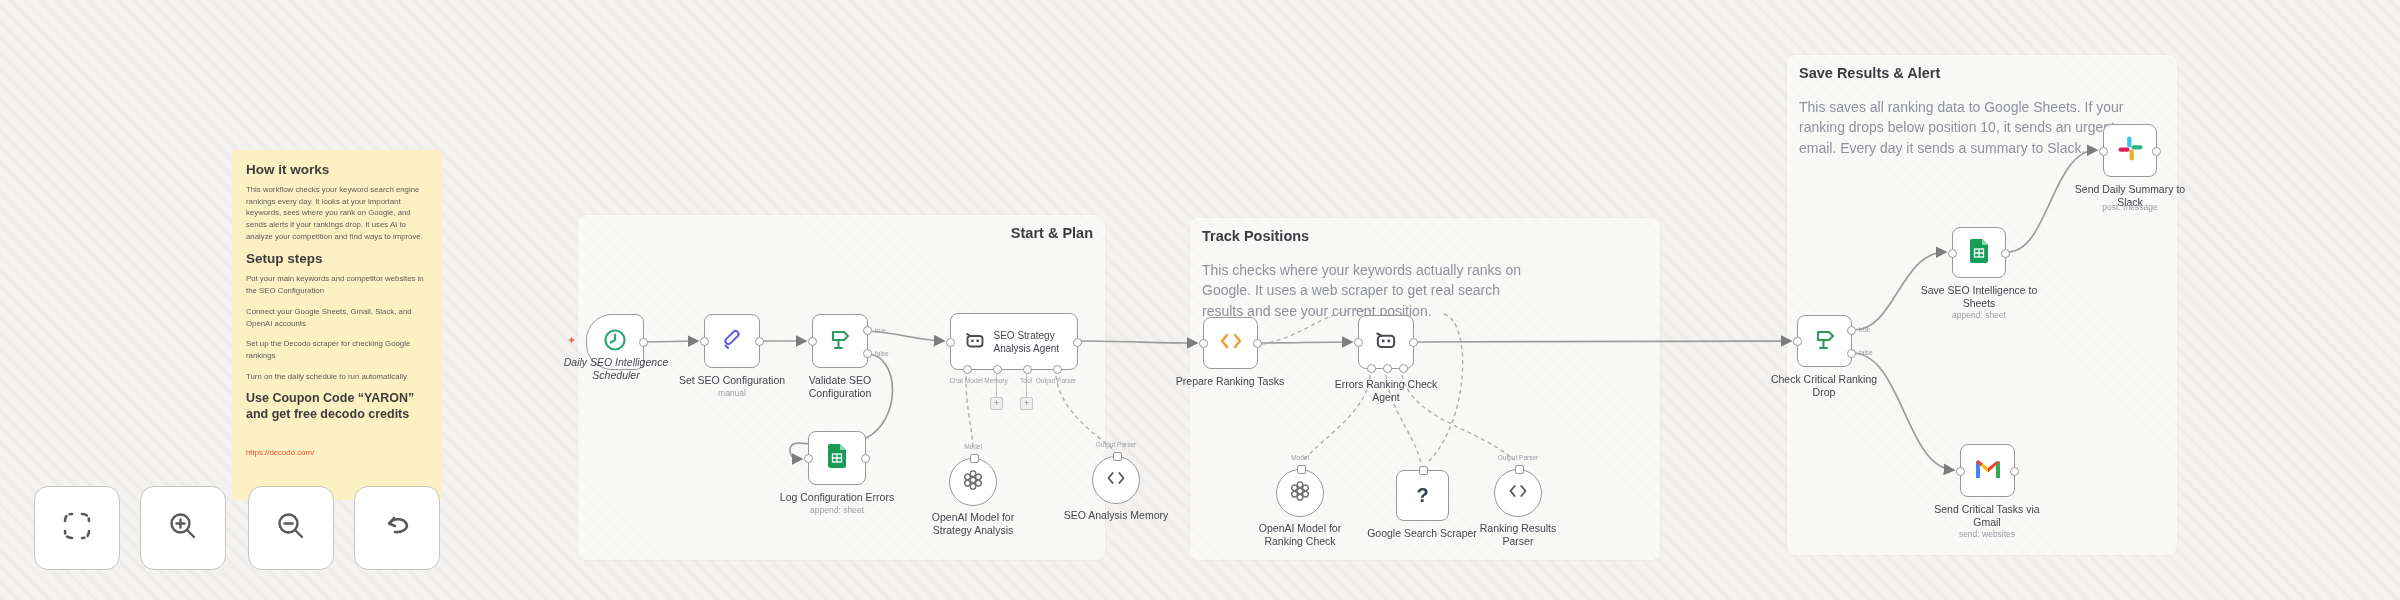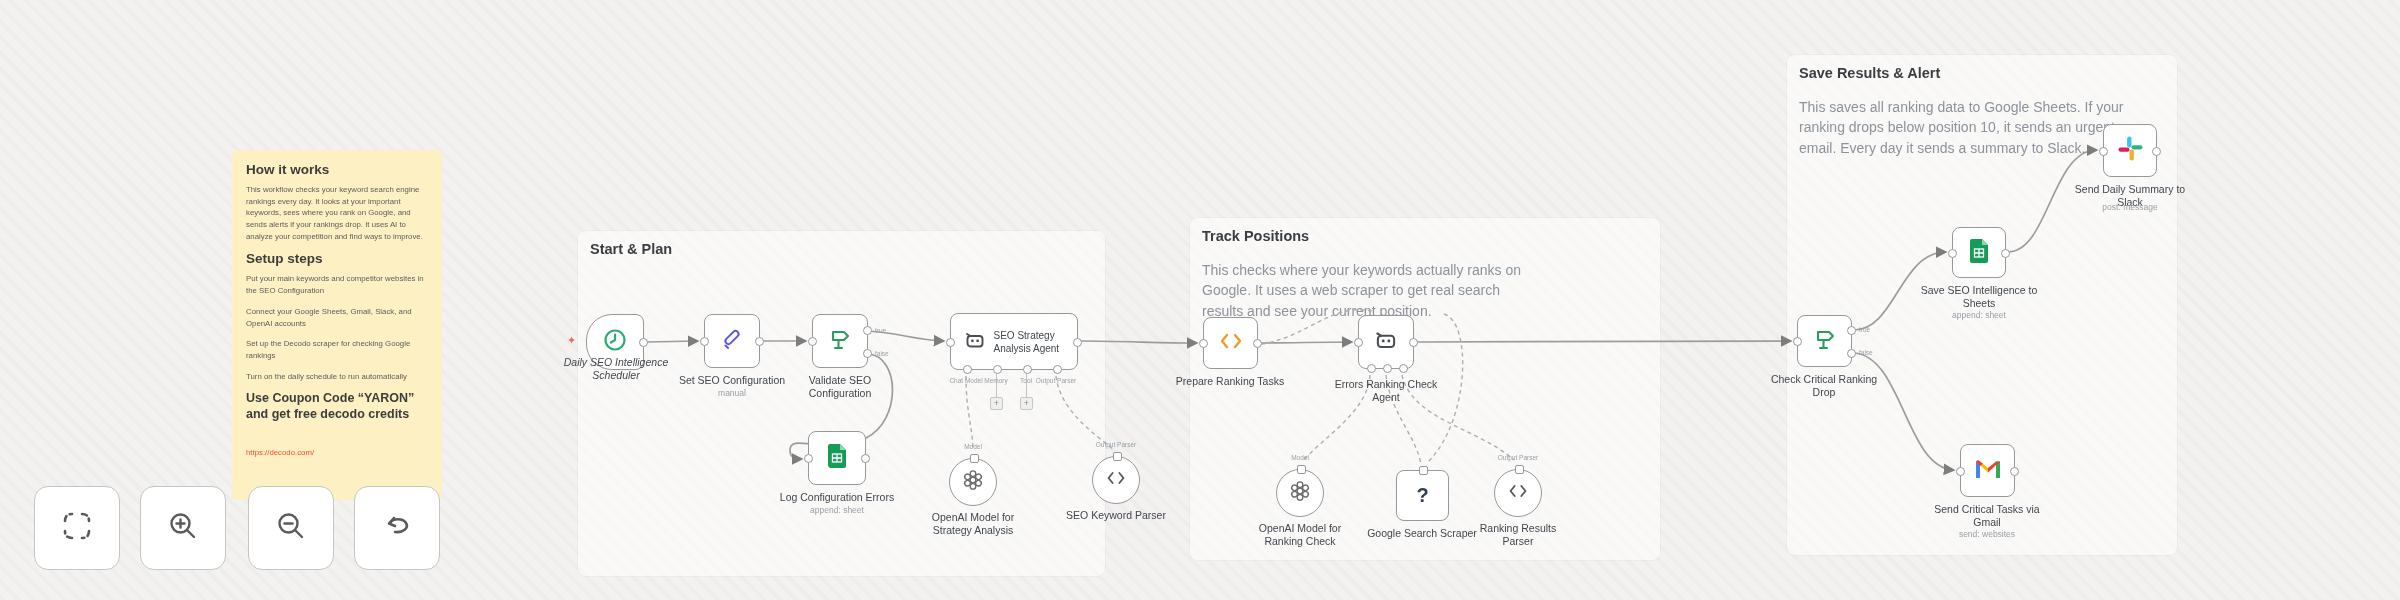--- a/index.html
+++ b/index.html
@@ -30,21 +30,21 @@
   .agent-text{font-size:10px;color:#42464e;line-height:1.3;text-align:left;width:72px;}
   .err{position:absolute;color:#ef6a5a;font-size:11px;z-index:3;}
   svg.wires{position:absolute;left:0;top:0;z-index:2;}
   .qmark{font-size:20px;font-weight:bold;color:#33404f;}
 </style>
 </head>
 <body>
 
 <div id="canvas">
 
-  <div class="section" style="left:578px;top:231px;width:527px;height:345px;">
+  <div class="section" style="left:578px;top:215px;width:527px;height:345px;text-align:right;">
     <div class="section-title">Start &amp; Plan</div>
   </div>
   <div class="section" style="left:1190px;top:218px;width:470px;height:342px;">
     <div class="section-title">Track Positions</div>
     <div class="section-desc" style="max-width:330px;">This checks where your keywords actually ranks on Google. It uses a web scraper to get real search results and see your current position.</div>
   </div>
   <div class="section" style="left:1787px;top:55px;width:390px;height:500px;">
     <div class="section-title">Save Results &amp; Alert</div>
     <div class="section-desc" style="max-width:335px;">This saves all ranking data to Google Sheets. If your ranking drops below position 10, it sends an urgent email. Every day it sends a summary to Slack.</div>
   </div>
@@ -190,21 +190,21 @@
   <div class="node round" style="left:1092px;top:456px;width:48px;height:48px;">
     <span>
       <svg width="20" height="16" viewBox="0 0 24 18" fill="none" stroke="#55585e" stroke-width="2.2" stroke-linecap="round" stroke-linejoin="round">
           <path d="M8,3 L3,9 L8,15"></path>
           <path d="M16,3 L21,9 L16,15"></path>
         </svg>
     </span>
     <span class="port sq" style="left:19.5px;top:-5px;"></span>
   </div>
   <div class="tiny c" style="left:1116px;top:441px;">Output Parser</div>
-  <div class="node-label" style="left:1116px;top:509px;width:140px;">SEO Keyword Parser</div>
+  <div class="node-label" style="left:1116px;top:509px;width:140px;">SEO Analysis Memory</div>
 
   <div class="node" style="left:1203px;top:317px;width:55px;height:52px;">
     <span>
       <svg width="24" height="18" viewBox="0 0 24 18" fill="none" stroke="#f39a2d" stroke-width="2.4" stroke-linecap="round" stroke-linejoin="round">
           <path d="M8,3 L3,9 L8,15"></path>
           <path d="M16,3 L21,9 L16,15"></path>
         </svg>
     </span>
     <span class="port" style="left:-5px;top:21px;"></span>
     <span class="port" style="right:-5px;top:21px;"></span>

